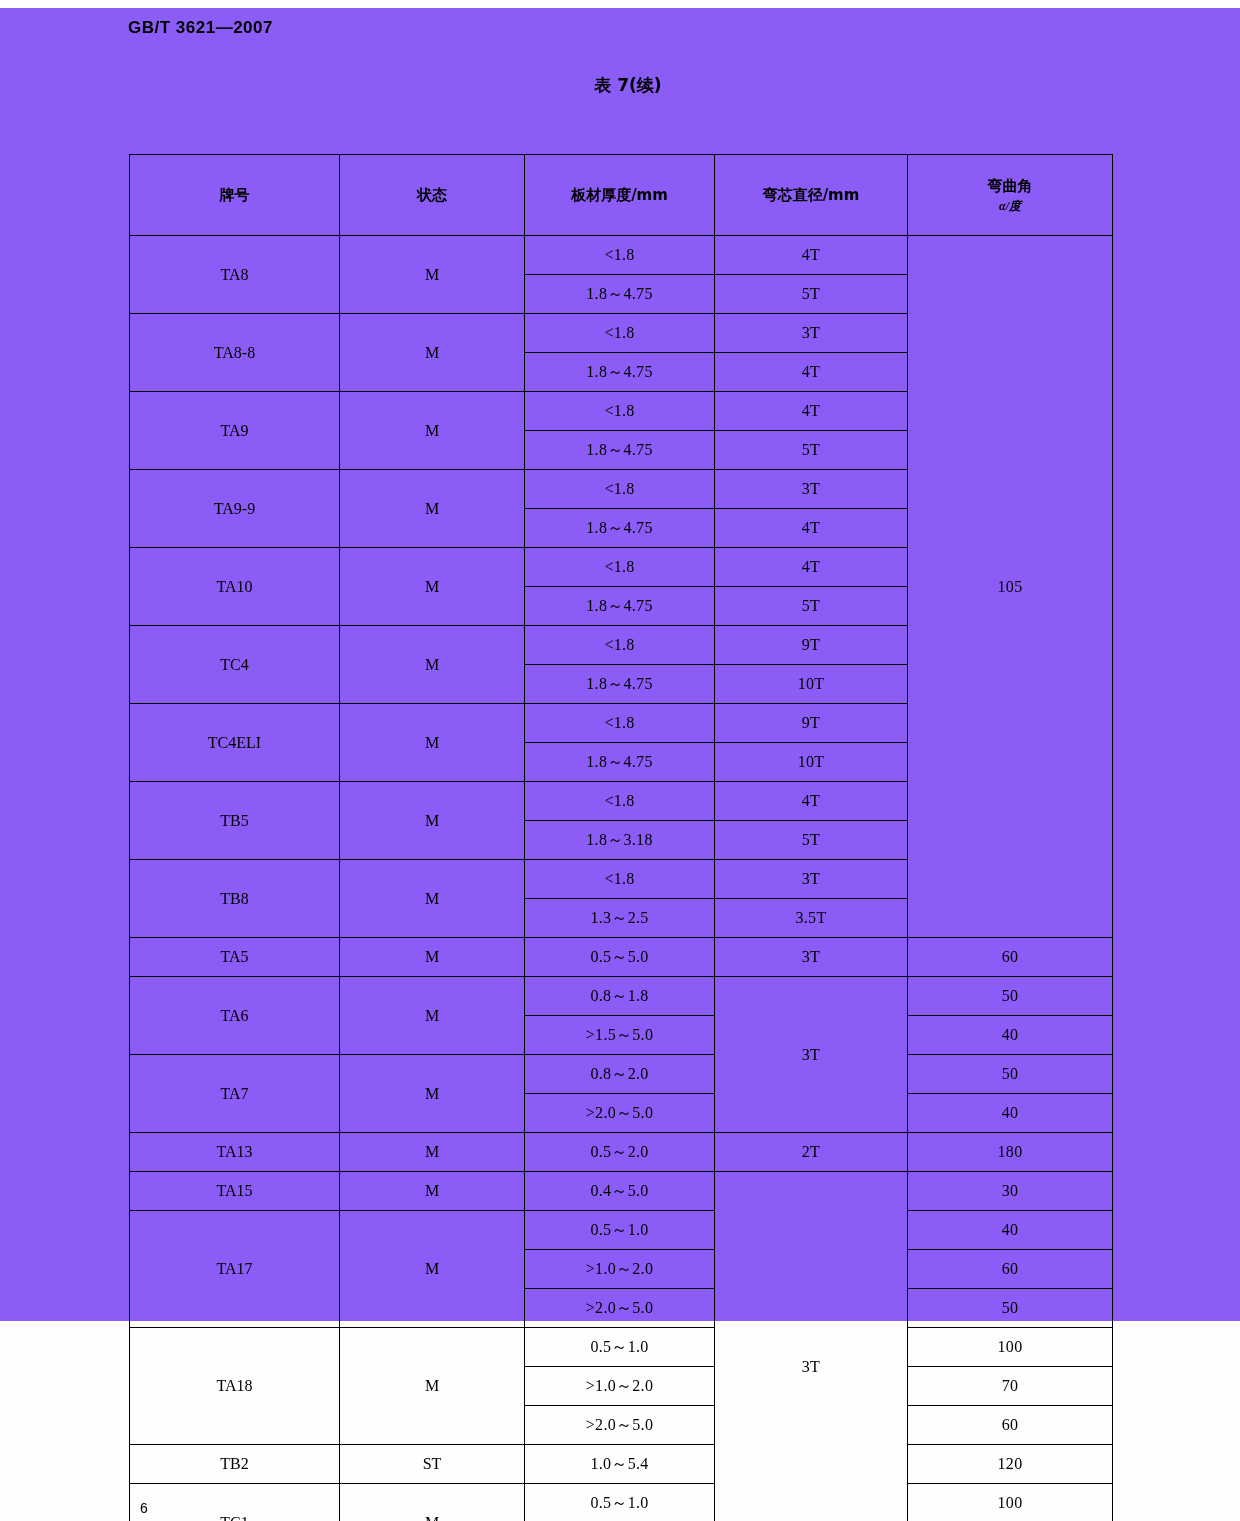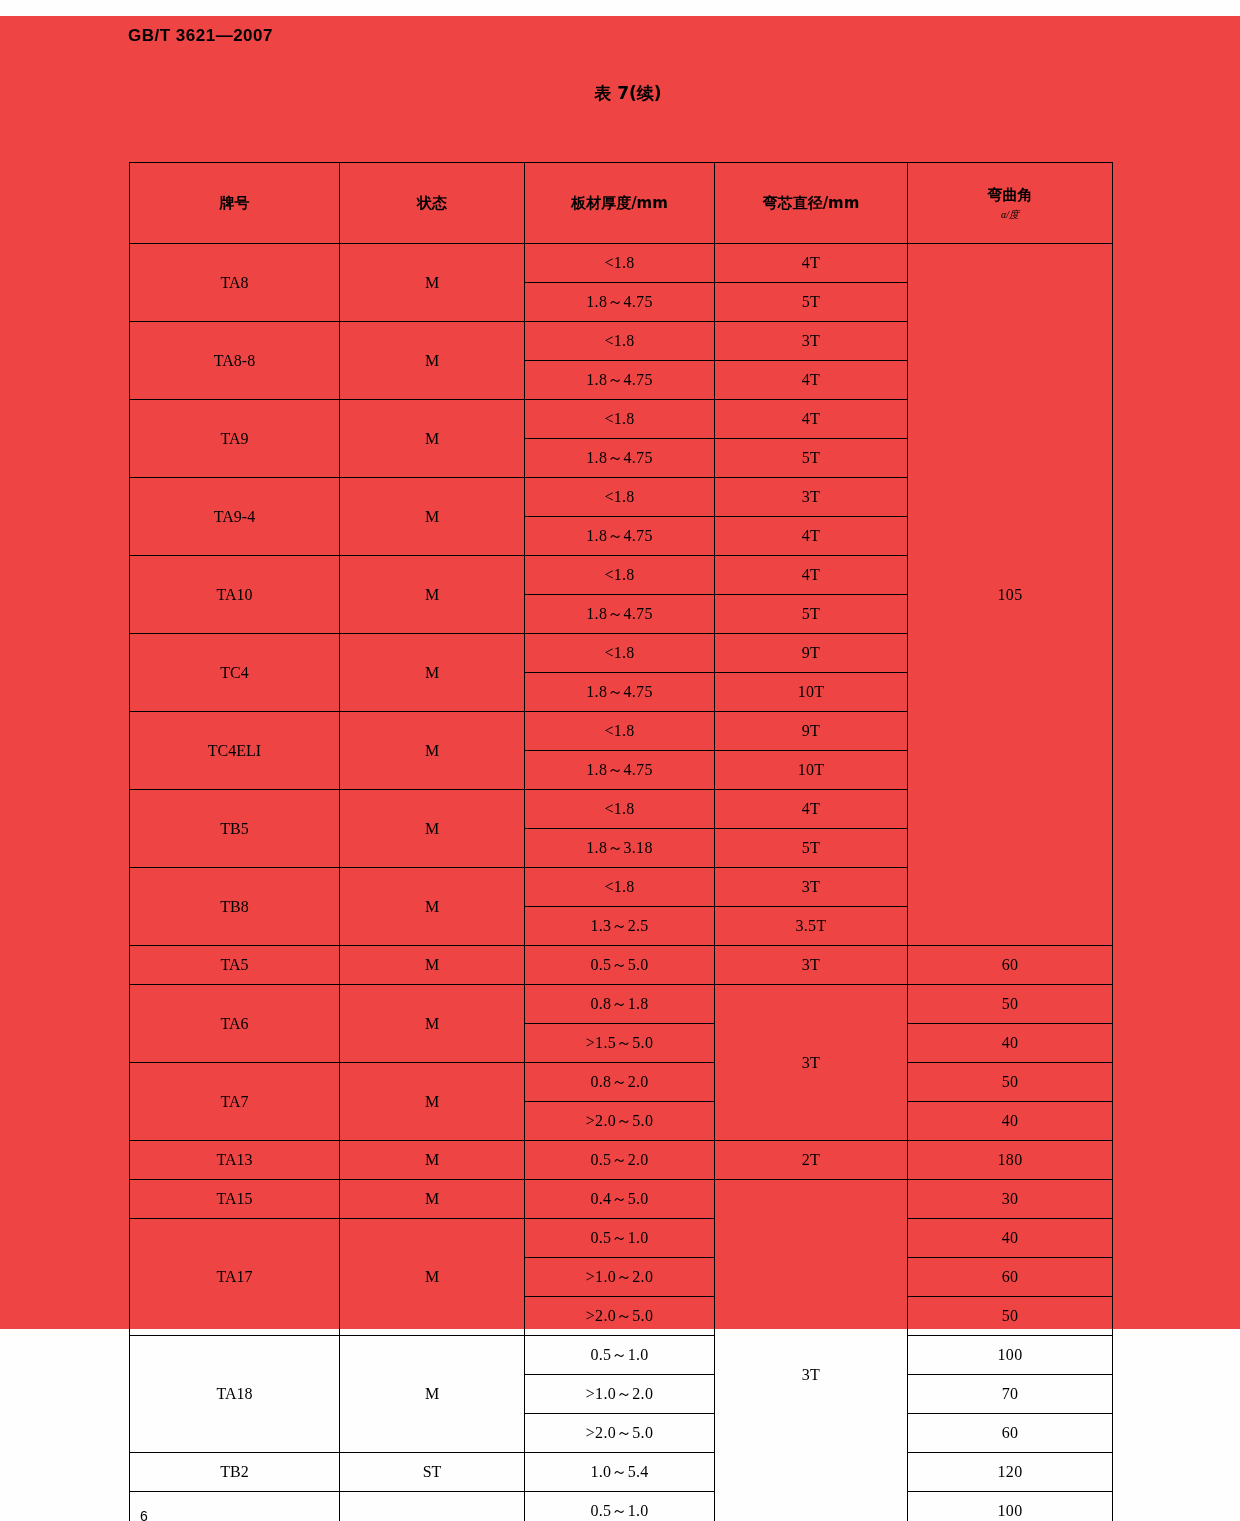--- a/index.html
+++ b/index.html
@@ -9,24 +9,24 @@
   }
   body {
     width: 1240px;
     height: 1521px;
     position: relative;
     font-family: "Liberation Serif", "DejaVu Serif", serif;
     color: #000;
   }
   .page {
     position: absolute;
-    left: 0; top: 16px;
+    left: 0; top: 8px;
     width: 1240px;
     height: 1313px;
-    background: #ef4444;
+    background: #8b5cf6;
   }
   .header-std {
     position: absolute;
     left: 128px;
     top: 10px;
     font-family: "Liberation Sans", "DejaVu Sans", sans-serif;
     font-weight: bold;
     font-size: 17px;
     letter-spacing: 0.5px;
   }
@@ -75,22 +75,22 @@
   }
   .col1 { width: 210px; }
   .col2 { width: 185px; }
   .col3 { width: 190px; }
   .col4 { width: 193px; }
   .col5 { width: 205px; }
   .hdr-sub {
     display: block;
     font-style: italic;
     font-family: "Liberation Serif", "DejaVu Serif", serif;
-    font-weight: normal;
-    font-size: 10px;
+    font-weight: bold;
+    font-size: 12px;
   }
   .cellnum {
     font-family: "Liberation Serif", "DejaVu Serif", serif;
     font-size: 16px;
     letter-spacing: 0.3px;
   }
 </style>
 </head>
 <body>
 
@@ -150,21 +150,21 @@
         <td rowspan="2">M</td>
         <td class="cellnum">&lt;1.8</td>
         <td class="cellnum">4T</td>
       </tr>
       <tr>
         <td class="cellnum">1.8～4.75</td>
         <td class="cellnum">5T</td>
       </tr>
 
       <tr>
-        <td rowspan="2">TA9-4</td>
+        <td rowspan="2">TA9-9</td>
         <td rowspan="2">M</td>
         <td class="cellnum">&lt;1.8</td>
         <td class="cellnum">3T</td>
       </tr>
       <tr>
         <td class="cellnum">1.8～4.75</td>
         <td class="cellnum">4T</td>
       </tr>
 
       <tr>

